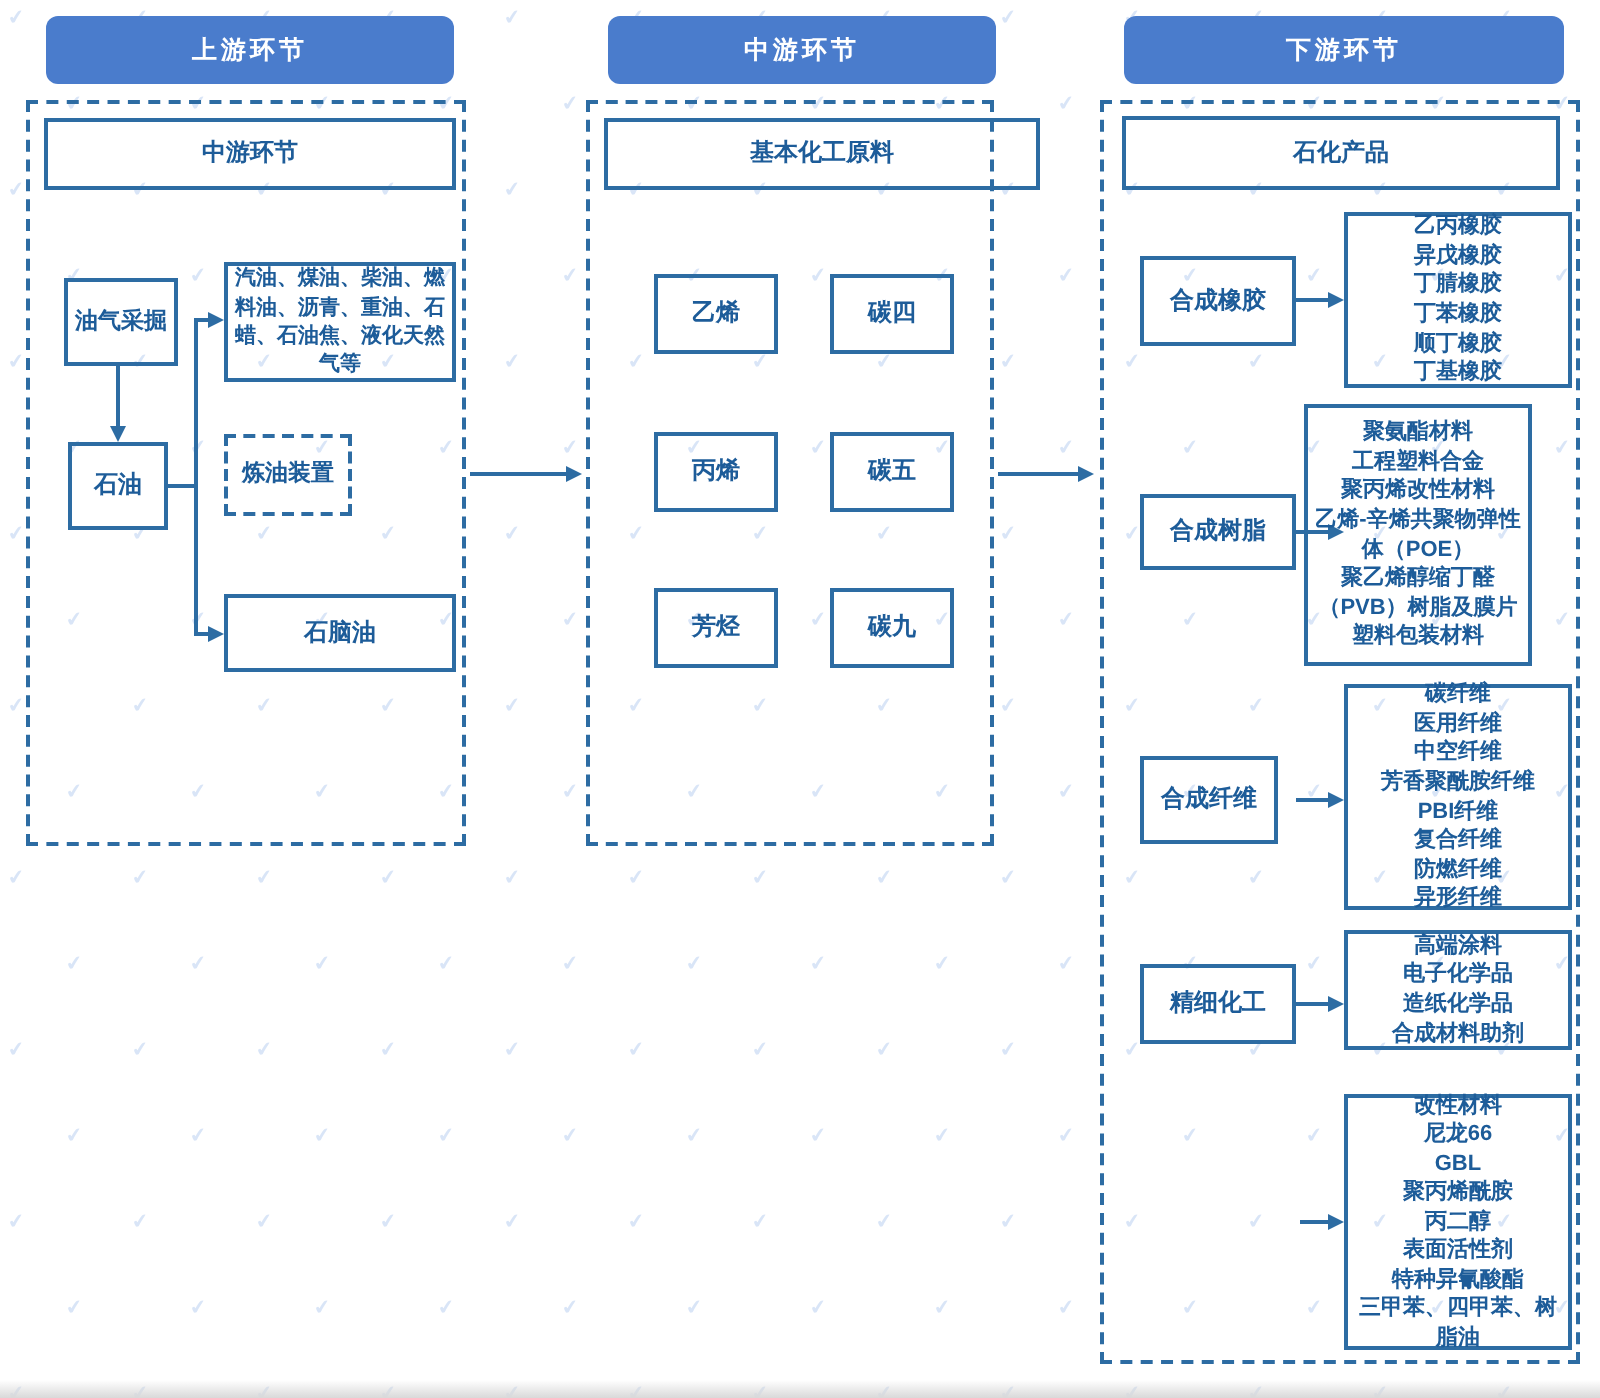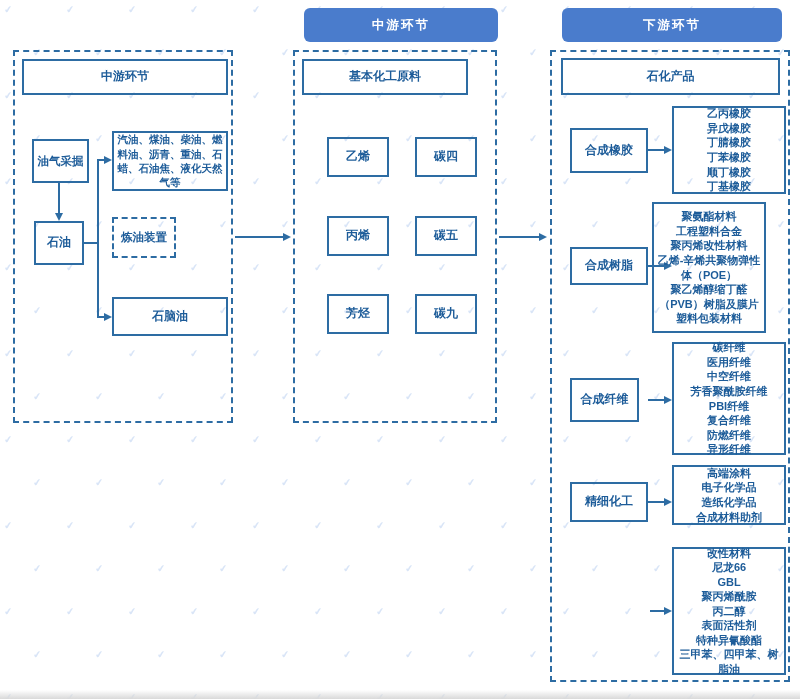--- a/index.html
+++ b/index.html
@@ -302,20 +302,21 @@
       <span class="wm" style="left: 314px; top: 692px;">✔</span>
       <span class="wm" style="left: 376px; top: 692px;">✔</span>
       <span class="wm" style="left: 438px; top: 692px;">✔</span>
       <span class="wm" style="left: 500px; top: 692px;">✔</span>
       <span class="wm" style="left: 562px; top: 692px;">✔</span>
       <span class="wm" style="left: 624px; top: 692px;">✔</span>
       <span class="wm" style="left: 686px; top: 692px;">✔</span>
       <span class="wm" style="left: 748px; top: 692px;">✔</span>
     </div>
 
+  <div class="hdr" style="left:23px;top:8px;width:204px;height:34px;">上游环节</div>
 
   <div class="dashed-container" style="left:13px;top:50px;width:220px;height:373px;"></div>
 
   <div class="box" style="left:22px;top:59px;width:206px;height:36px;">中游环节</div>
 
   <div class="box small" style="left:32px;top:139px;width:57px;height:44px;">油气采掘</div>
 
   <div class="box" style="left:34px;top:221px;width:50px;height:44px;">石油</div>
 
   <div class="box wrap" style="left:112px;top:131px;width:116px;height:60px;">汽油、煤油、柴油、燃料油、沥青、重油、石蜡、石油焦、液化天然气等</div>
@@ -336,21 +337,21 @@
   <div class="hline" style="left:99px;top:316px;width:7px;"></div>
   <div class="arr-r" style="left:104px;top:313px;"></div>
 
   <div class="hline" style="left:235px;top:236px;width:49px;"></div>
   <div class="arr-r" style="left:283px;top:233px;"></div>
 
   <div class="hdr" style="left:304px;top:8px;width:194px;height:34px;">中游环节</div>
 
   <div class="dashed-container" style="left:293px;top:50px;width:204px;height:373px;"></div>
 
-  <div class="box" style="left:302px;top:59px;width:166px;height:36px;">基本化工原料</div>
+  <div class="box" style="left:302px;top:59px;width:218px;height:36px;">基本化工原料</div>
 
   <div class="box" style="left:327px;top:137px;width:62px;height:40px;">乙烯</div>
   <div class="box" style="left:415px;top:137px;width:62px;height:40px;">碳四</div>
   <div class="box" style="left:327px;top:216px;width:62px;height:40px;">丙烯</div>
   <div class="box" style="left:415px;top:216px;width:62px;height:40px;">碳五</div>
   <div class="box" style="left:327px;top:294px;width:62px;height:40px;">芳烃</div>
   <div class="box" style="left:415px;top:294px;width:62px;height:40px;">碳九</div>
 
   <div class="hline" style="left:499px;top:236px;width:41px;"></div>
   <div class="arr-r" style="left:539px;top:233px;"></div>

